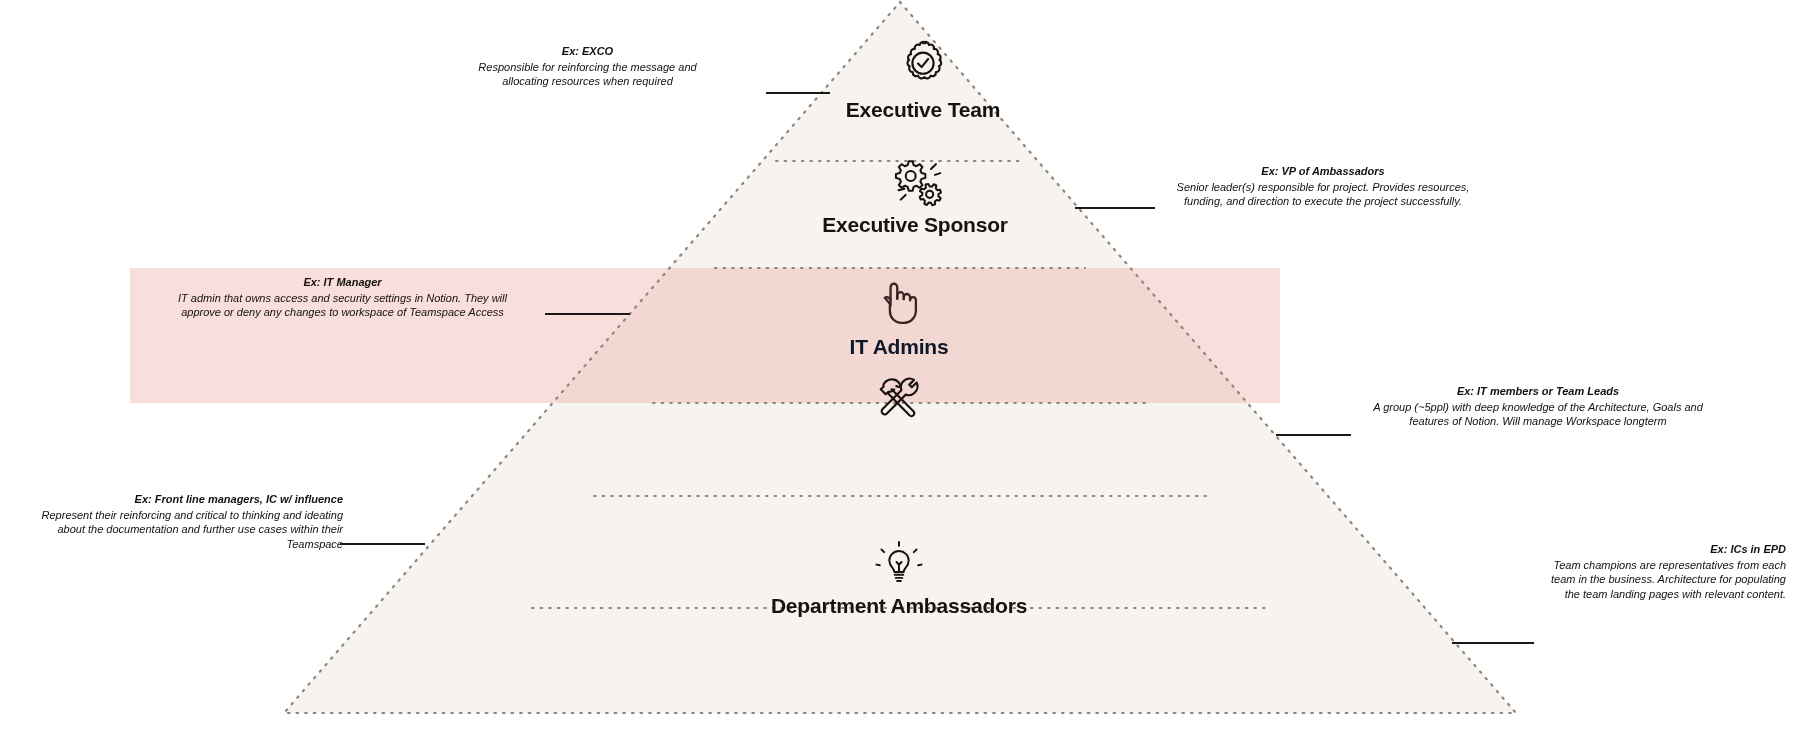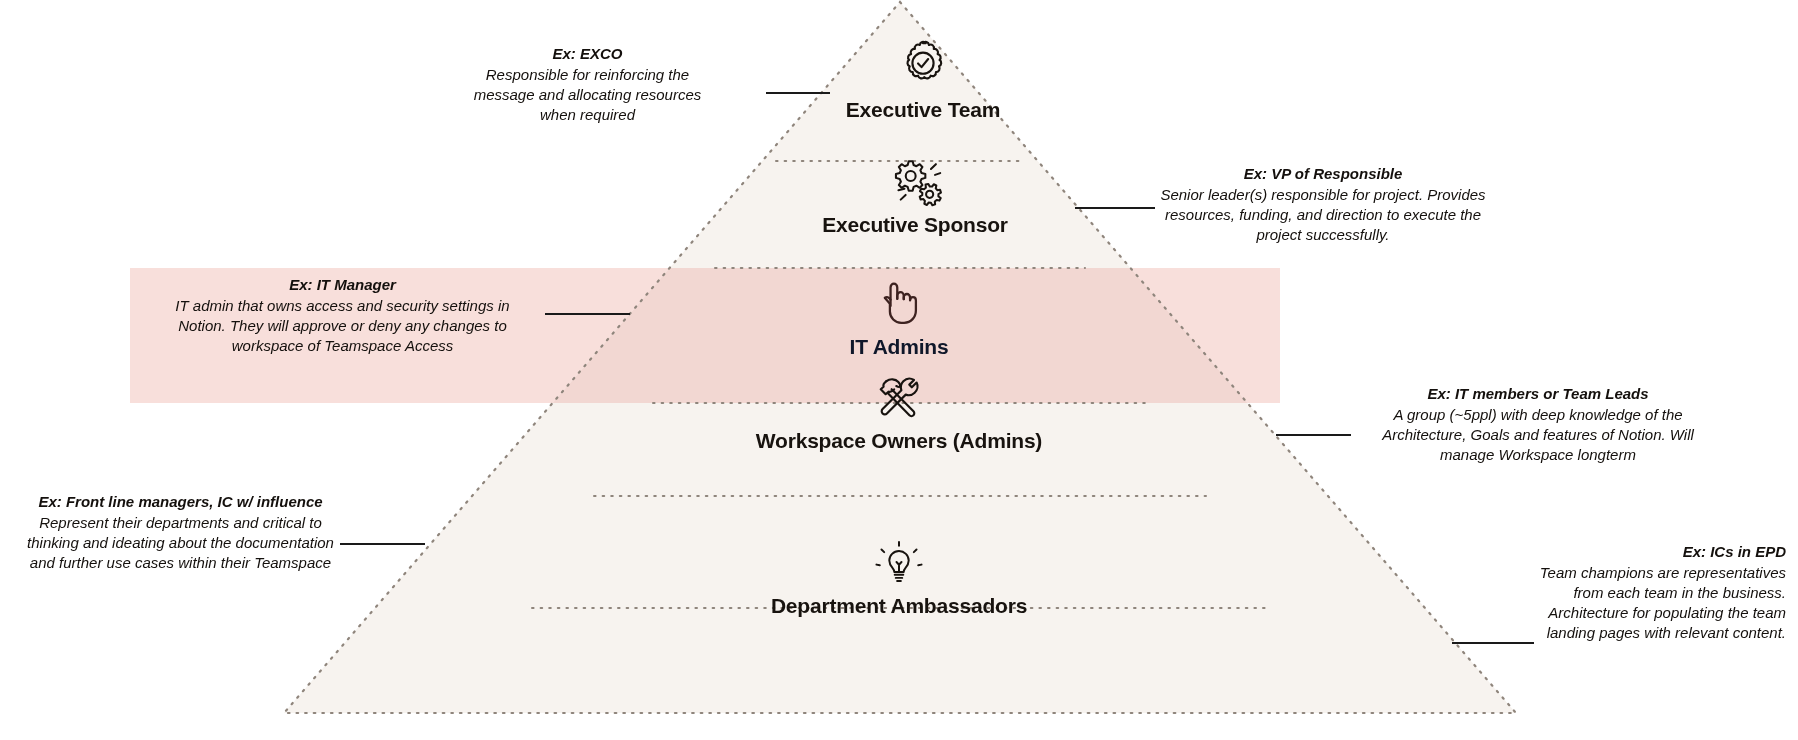--- a/index.html
+++ b/index.html
@@ -57,21 +57,21 @@
     font-weight: bold;
     color: #18130f;
     letter-spacing: -0.2px;
     margin-top: 6px;
   }
 
   
   .note {
     position: absolute;
     text-align: center;
-    font-size: 15px;
+    font-size: 11px;
     line-height: 1.33;
     color: #14100d;
     font-style: italic;
   }
   .note-title {
     display: block;
     font-weight: bold;
     font-style: italic;
     margin-bottom: 1px;
   }
@@ -167,21 +167,20 @@
         <g fill="none" stroke="#18130f" stroke-width="2" stroke-linejoin="round" stroke-linecap="round">
 
           <path d="M12.4 7.5c3.2-2.4 8.2-2.4 11 .7 1.5 1.7 1.9 3.5 1.5 4.2-.5.9-2.1.3-3.4-.4"></path>
           <path d="M12.4 7.5c-2 1.5-3.1 3.6-2.6 5.1l-2.6 2.3 4.5 4.6 2.6-2.3c1.6.5 3.6-.4 5.2-2.1"></path>
           <path d="M13.8 18.6L33.6 38.9c1 1 2.7 1 3.7 0 1-1 1-2.7 0-3.7L17.2 14.9"></path>
 
           <path d="M37.8 6.4l-4.3 4.3 2.3 2.4 4.4-4.3c1.6 3 .9 6.8-1.8 9.3-2.3 2.2-5.5 2.8-8.2 1.8L12.9 37.2c-1.1 1.1-2.9 1.1-4 0s-1.1-2.9 0-4l17.3-17.3c-1-2.7-.4-5.9 1.8-8.2 2.5-2.6 6.4-3.3 9.8-1.3z"></path>
         </g>
       </svg>
     </span>
-    <span class="tier-label">Workspace Owners (Admins)</span>
   </div>
 
   <div class="tier" style="top:540px;">
     <span class="tier-icon">
       <svg width="50" height="48" viewBox="0 0 46 46" xmlns="http://www.w3.org/2000/svg">
         <g fill="none" stroke="#18130f" stroke-width="1.9" stroke-linejoin="round" stroke-linecap="round">
           <path d="M23 10.6c-5.2 0-9.3 4.1-9.3 9.1 0 3.3 1.7 5.6 3.2 7.3 1 1.2 1.6 2.3 1.6 3.6h9c0-1.3.6-2.4 1.6-3.6 1.5-1.7 3.2-4 3.2-7.3 0-5-4.1-9.1-9.3-9.1z"></path>
           <path d="M18.9 33.3h8.2M19.9 36.3h6.2M21.2 39.3h3.6"></path>
           <path d="M23 30.6v-6.9M23 23.7l-2.4-2.6M23 23.7l2.4-2.6"></path>
           <path d="M23 4.6v-.1M8.8 11.6L6.2 9.1M37.2 11.6l2.6-2.5M4.6 24.2l-3.2-.6M41.4 24.2l3.2-.6M23 5.6V1.8"></path>
@@ -198,37 +197,37 @@
   <div class="leader" style="left:1276px; top:434px; width:75px;"></div>
   <div class="leader" style="left:340px; top:543px; width:85px;"></div>
   <div class="leader" style="left:1452px; top:642px; width:82px;"></div>
 
   <div class="note" style="left:455px; top:44px; width:265px;">
     <span class="note-title">Ex: EXCO</span>
     <span class="note-body">Responsible for reinforcing the message and allocating resources when required</span>
   </div>
 
   <div class="note" style="left:1158px; top:164px; width:330px;">
-    <span class="note-title">Ex: VP of Responsible</span>
+    <span class="note-title">Ex: VP of Ambassadors</span>
     <span class="note-body">Senior leader(s) responsible for project. Provides resources, funding, and direction to execute the project successfully.</span>
   </div>
 
   <div class="note" style="left:165px; top:275px; width:355px;">
     <span class="note-title">Ex: IT Manager</span>
     <span class="note-body">IT admin that owns access and security settings in Notion. They will approve or deny any changes to workspace of Teamspace Access</span>
   </div>
 
   <div class="note" style="left:1358px; top:384px; width:360px;">
     <span class="note-title">Ex: IT members or Team Leads</span>
     <span class="note-body">A group (~5ppl) with deep knowledge of the Architecture, Goals and features of Notion. Will manage Workspace longterm</span>
   </div>
 
-  <div class="note" style="left:18px; top:492px; width:325px;">
+  <div class="note" style="left:18px; top:492px; width:325px;text-align:right;">
     <span class="note-title">Ex: Front line managers, IC w/ influence</span>
-    <span class="note-body">Represent their departments and critical to thinking and ideating about the documentation and further use cases within their Teamspace</span>
+    <span class="note-body">Represent their reinforcing and critical to thinking and ideating about the documentation and further use cases within their Teamspace</span>
   </div>
 
   <div class="note" style="left:1536px; top:542px; width:250px;text-align:right;">
     <span class="note-title">Ex: ICs in EPD</span>
     <span class="note-body">Team champions are representatives from each team in the business. Architecture for populating the team landing pages with relevant content.</span>
   </div>
 
 </div>
 
 </body></html>

